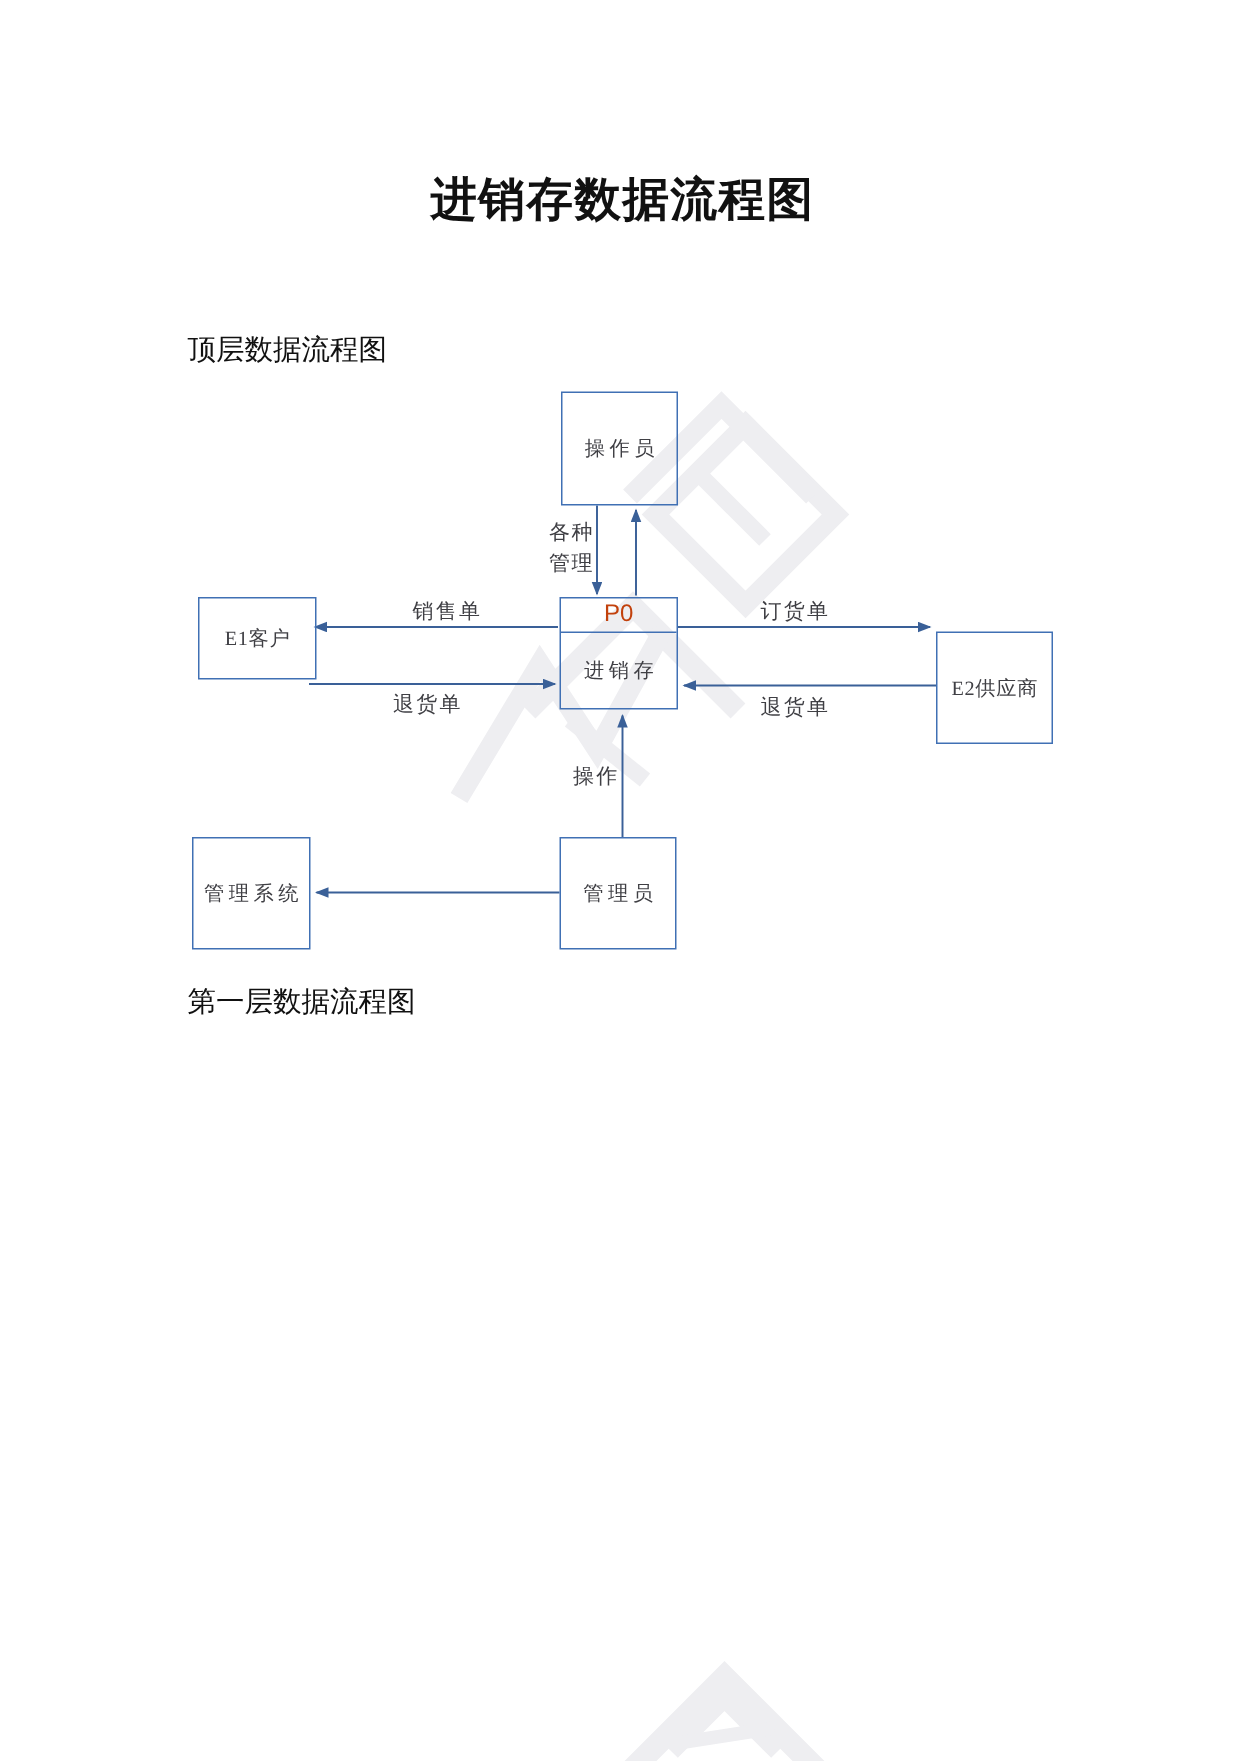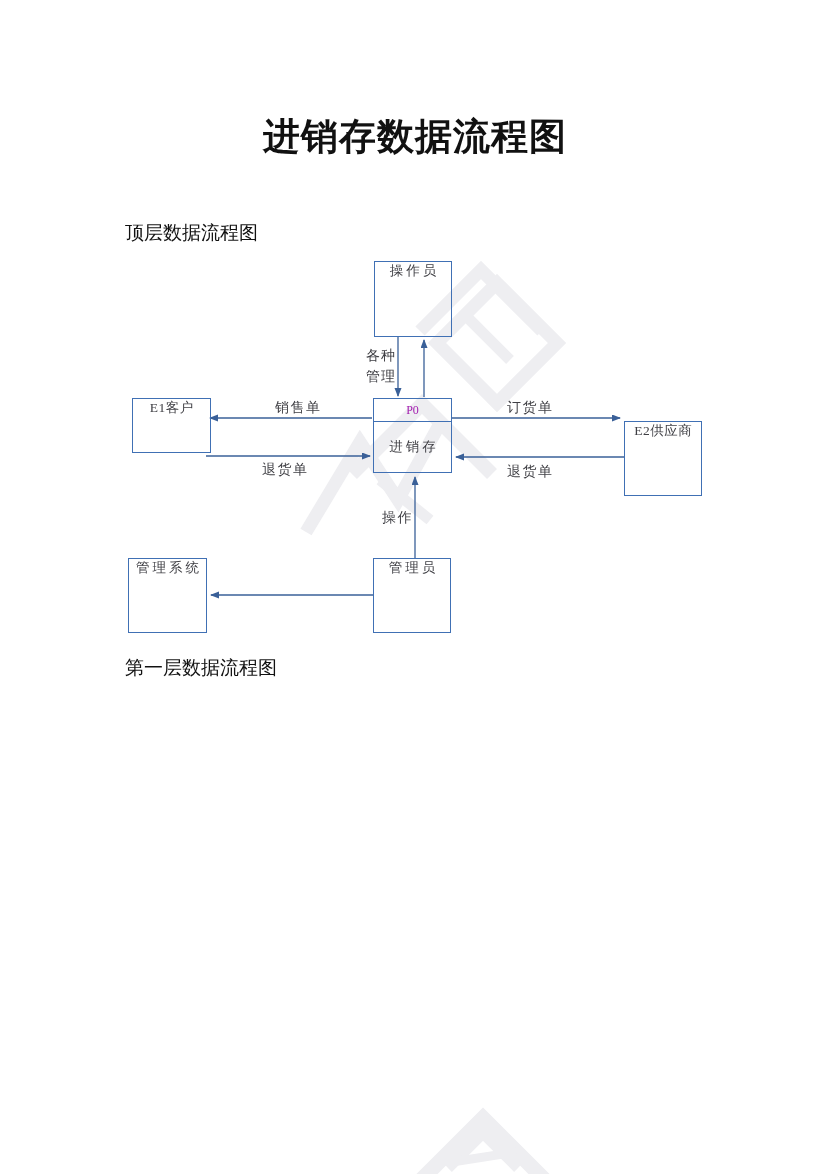--- a/index.html
+++ b/index.html
@@ -21,55 +21,55 @@
   .watermark{
     position:absolute;left:0;top:0;width:830px;height:1174px;
     z-index:0;pointer-events:none;
   }
   .watermark path, .watermark polyline{
     fill:none;stroke:var(--watermark,#eeeef1);
   }
   .title{
     position:absolute;left:0;top:112px;width:100%;
     text-align:center;
-    font-size:37px;font-weight:bold;color:var(--text,#111);
+    font-size:31px;font-weight:bold;color:var(--text,#111);
     letter-spacing:1px;
     z-index:2;
   }
   .section-label{
     position:absolute;left:125px;
     font-size:19px;color:var(--text,#111);
     z-index:2;
   }
   .section-label.top{top:220px;}
   .section-label.bottom{top:655px;}
   .edges{
     position:absolute;left:0;top:0;width:830px;height:1174px;
     z-index:1;pointer-events:none;
   }
   .edges line{stroke:var(--arrow,#3a6098);stroke-width:1.3;}
   .edges marker path{fill:var(--arrow,#3a6098);stroke:none;}
   .node{
     position:absolute;
     border:1.5px solid var(--box-border,#4070b4);
     background:transparent;
-    display:flex;align-items:flex-start;justify-content:center;
+    display:flex;align-items:center;justify-content:center;
     font-family:"Liberation Serif", serif;
     font-size:13.5px;color:var(--node-text,#3f3f44);
     letter-spacing:3px;text-indent:3px;
     z-index:2;
   }
   .node.tight{letter-spacing:0.5px;text-indent:0.5px;}
   .node.process{flex-direction:column;align-items:stretch;justify-content:flex-start;padding:0;}
   .process-header{
     height:23px;flex:0 0 23px;
     border-bottom:1px solid var(--box-border,#4070b4);
     display:flex;align-items:center;justify-content:center;
-    font-family:Liberation Serif, serif;
-    font-size:12px;color:#a21caf;letter-spacing:0;text-indent:0;
+    font-family:Liberation Sans, sans-serif;
+    font-size:16px;color:#c2410c;letter-spacing:0;text-indent:0;
   }
   .process-body{
     flex:1;display:flex;align-items:center;justify-content:center;
   }
   .edge-label{
     position:absolute;
     font-family:"Liberation Serif", serif;
     font-size:14px;color:var(--node-text,#3f3f44);
     letter-spacing:1.5px;
     z-index:2;white-space:nowrap;

